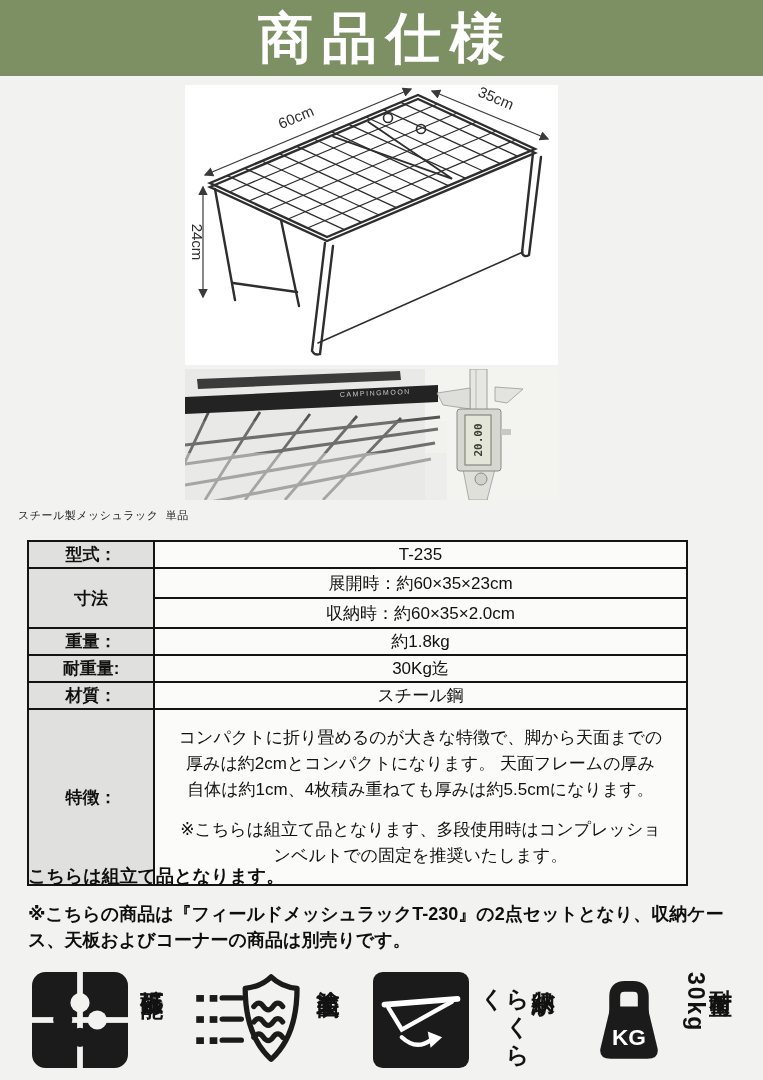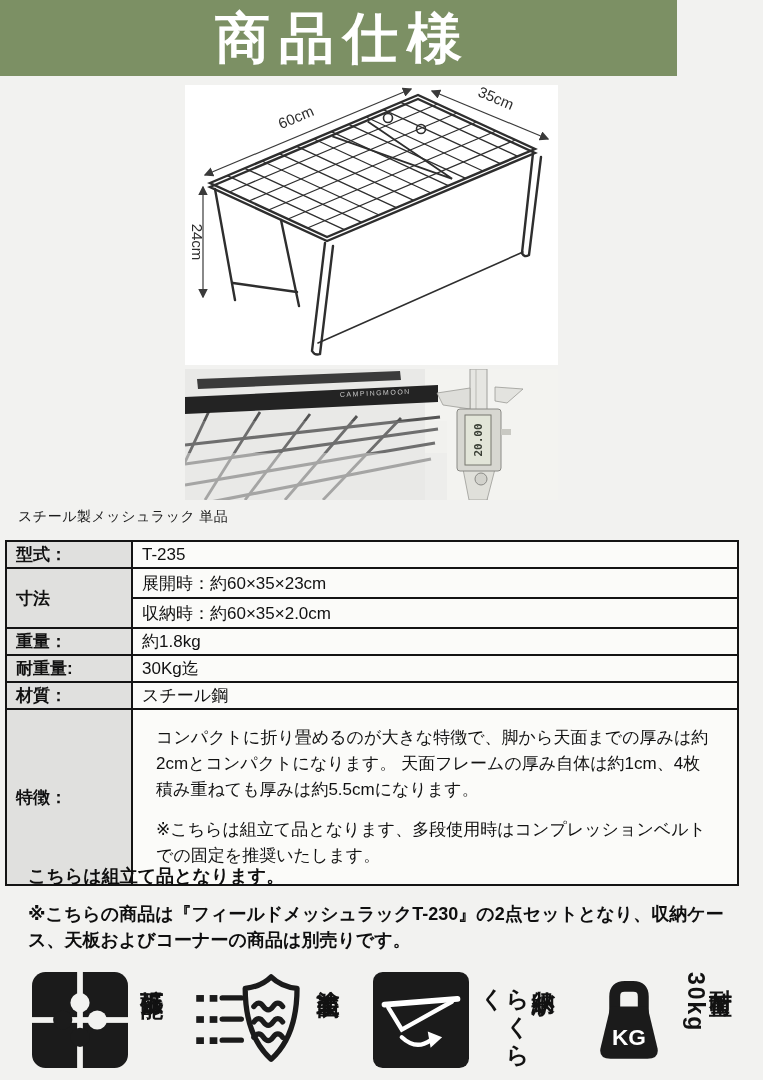--- a/index.html
+++ b/index.html
@@ -3,30 +3,30 @@
 <meta charset="utf-8">
 <style>
   :root{
     --header-green:#7c9064; --page-bg:#f2f2f0; --ink:#161616;
     --label-bg:#e0e0de; --value-bg:#fbfbf9; --table-border:#141414; --icon-black:#1b1b1b;
   }
   html,body{margin:0;padding:0;background:#e8e8e8;}
   .page{position:relative;width:763px;height:1080px;margin:0 auto;background:var(--page-bg);
         font-family:"Liberation Sans","DejaVu Sans",sans-serif;color:var(--ink);overflow:hidden;}
   
-  .banner{position:absolute;left:0;top:0;width:677px;height:76px;background:var(--header-green);
+  .banner{position:absolute;left:0;top:0;width:763px;height:76px;background:var(--header-green);
           display:flex;align-items:center;justify-content:center;}
   .banner h1{margin:0;color:#ffffff;font-size:55px;font-weight:800;letter-spacing:9px;text-indent:9px;line-height:1;}
   
   .img1{position:absolute;left:185px;top:85px;width:373px;height:280px;background:#ffffff;}
   .img2{position:absolute;left:185px;top:369px;width:373px;height:131px;background:#e9e9e7;overflow:hidden;}
   
-  .caption{position:absolute;left:18px;top:508px;font-family:Liberation Serif, serif;
-           font-size:14px;color:#1c1c1c;letter-spacing:.5px;}
-  table.spec{position:absolute;left:5px;top:540px;width:734px;border-collapse:collapse;table-layout:fixed;}
+  .caption{position:absolute;left:18px;top:508px;font-family:Liberation Mono, monospace;
+           font-size:11px;color:#1c1c1c;letter-spacing:.5px;}
+  table.spec{position:absolute;left:27px;top:540px;width:661px;border-collapse:collapse;table-layout:fixed;text-align:center;}
   table.spec td{border:2px solid var(--table-border);font-size:17px;padding:1px 9px;vertical-align:middle;color:#111;}
   td.lab{width:106px;background:var(--label-bg);font-weight:700;}
   td.val{background:var(--value-bg);}
   tr.h24{height:24px} tr.h30{height:30px} tr.h26{height:26px} tr.h27{height:27px}
   td.feat{padding:5px 9px;}
   td.feat p{margin:14px;line-height:26px;}
   
   .notes{position:absolute;left:16px;top:851px;width:736px;font-size:18px;font-weight:700;line-height:26px;color:#0f0f0f;}
   .notes p{margin:12px;}
   

